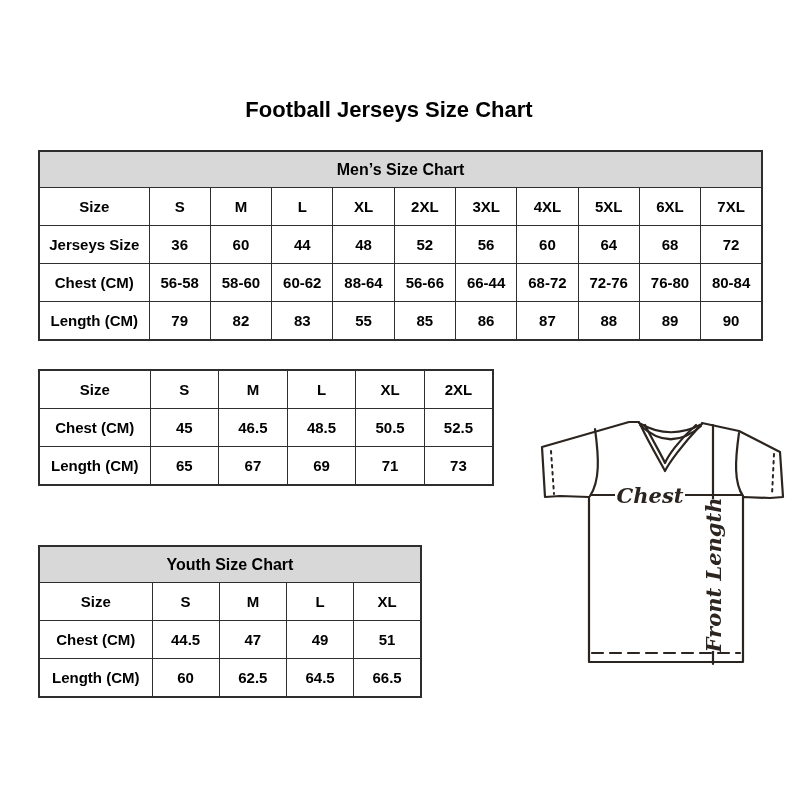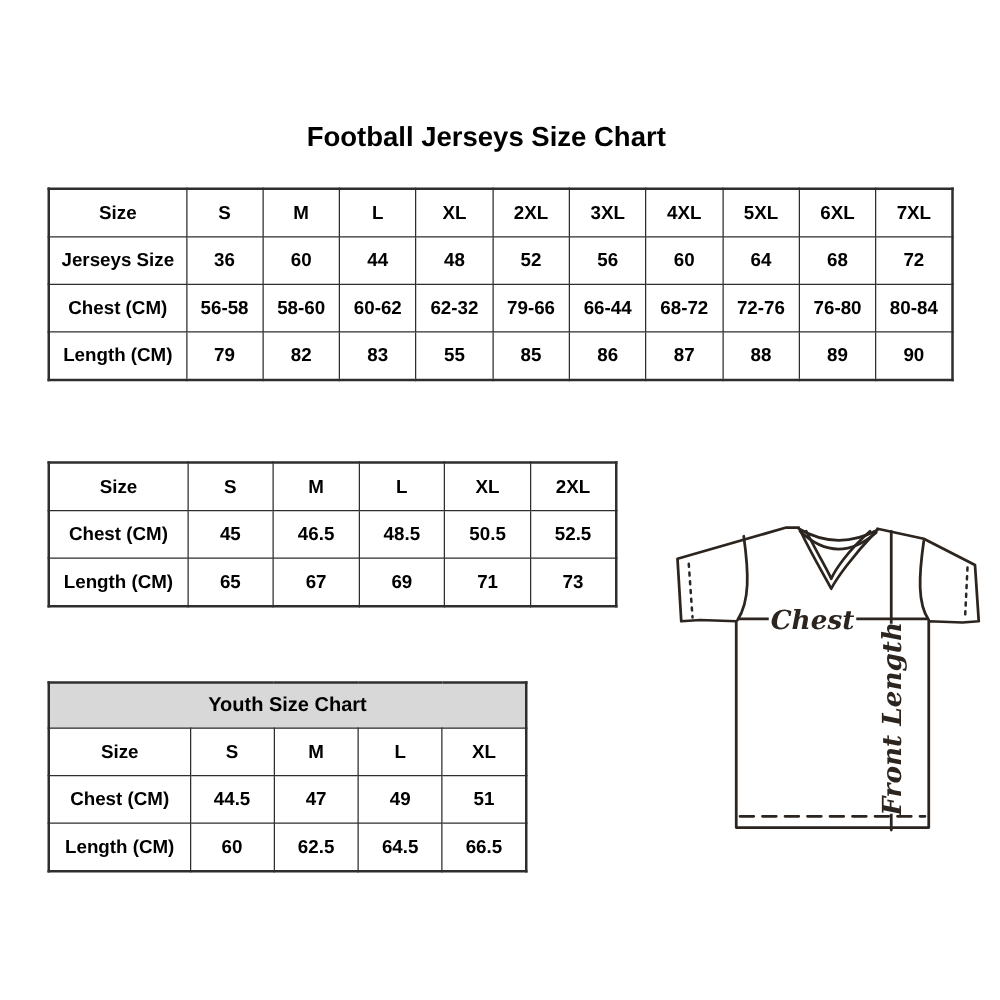--- a/index.html
+++ b/index.html
@@ -46,20 +46,23 @@
         <col>
         <col>
         <col>
         <col>
         <col>
         <col>
         <col>
         <col>
     </colgroup>
     <tbody>
+        <tr>
+      <th class="band" colspan="11">Men’s Size Chart</th>
+    </tr>
     <tr>
       <td>Size</td>
       <td>S</td>
       <td>M</td>
       <td>L</td>
       <td>XL</td>
       <td>2XL</td>
       <td>3XL</td>
       <td>4XL</td>
       <td>5XL</td>
@@ -77,22 +80,22 @@
       <td>60</td>
       <td>64</td>
       <td>68</td>
       <td>72</td>
     </tr>
     <tr>
       <td>Chest (CM)</td>
       <td>56-58</td>
       <td>58-60</td>
       <td>60-62</td>
-      <td>62-32</td>
-      <td>79-66</td>
+      <td>88-64</td>
+      <td>56-66</td>
       <td>66-44</td>
       <td>68-72</td>
       <td>72-76</td>
       <td>76-80</td>
       <td>80-84</td>
     </tr>
     <tr>
       <td>Length (CM)</td>
       <td>79</td>
       <td>82</td>

